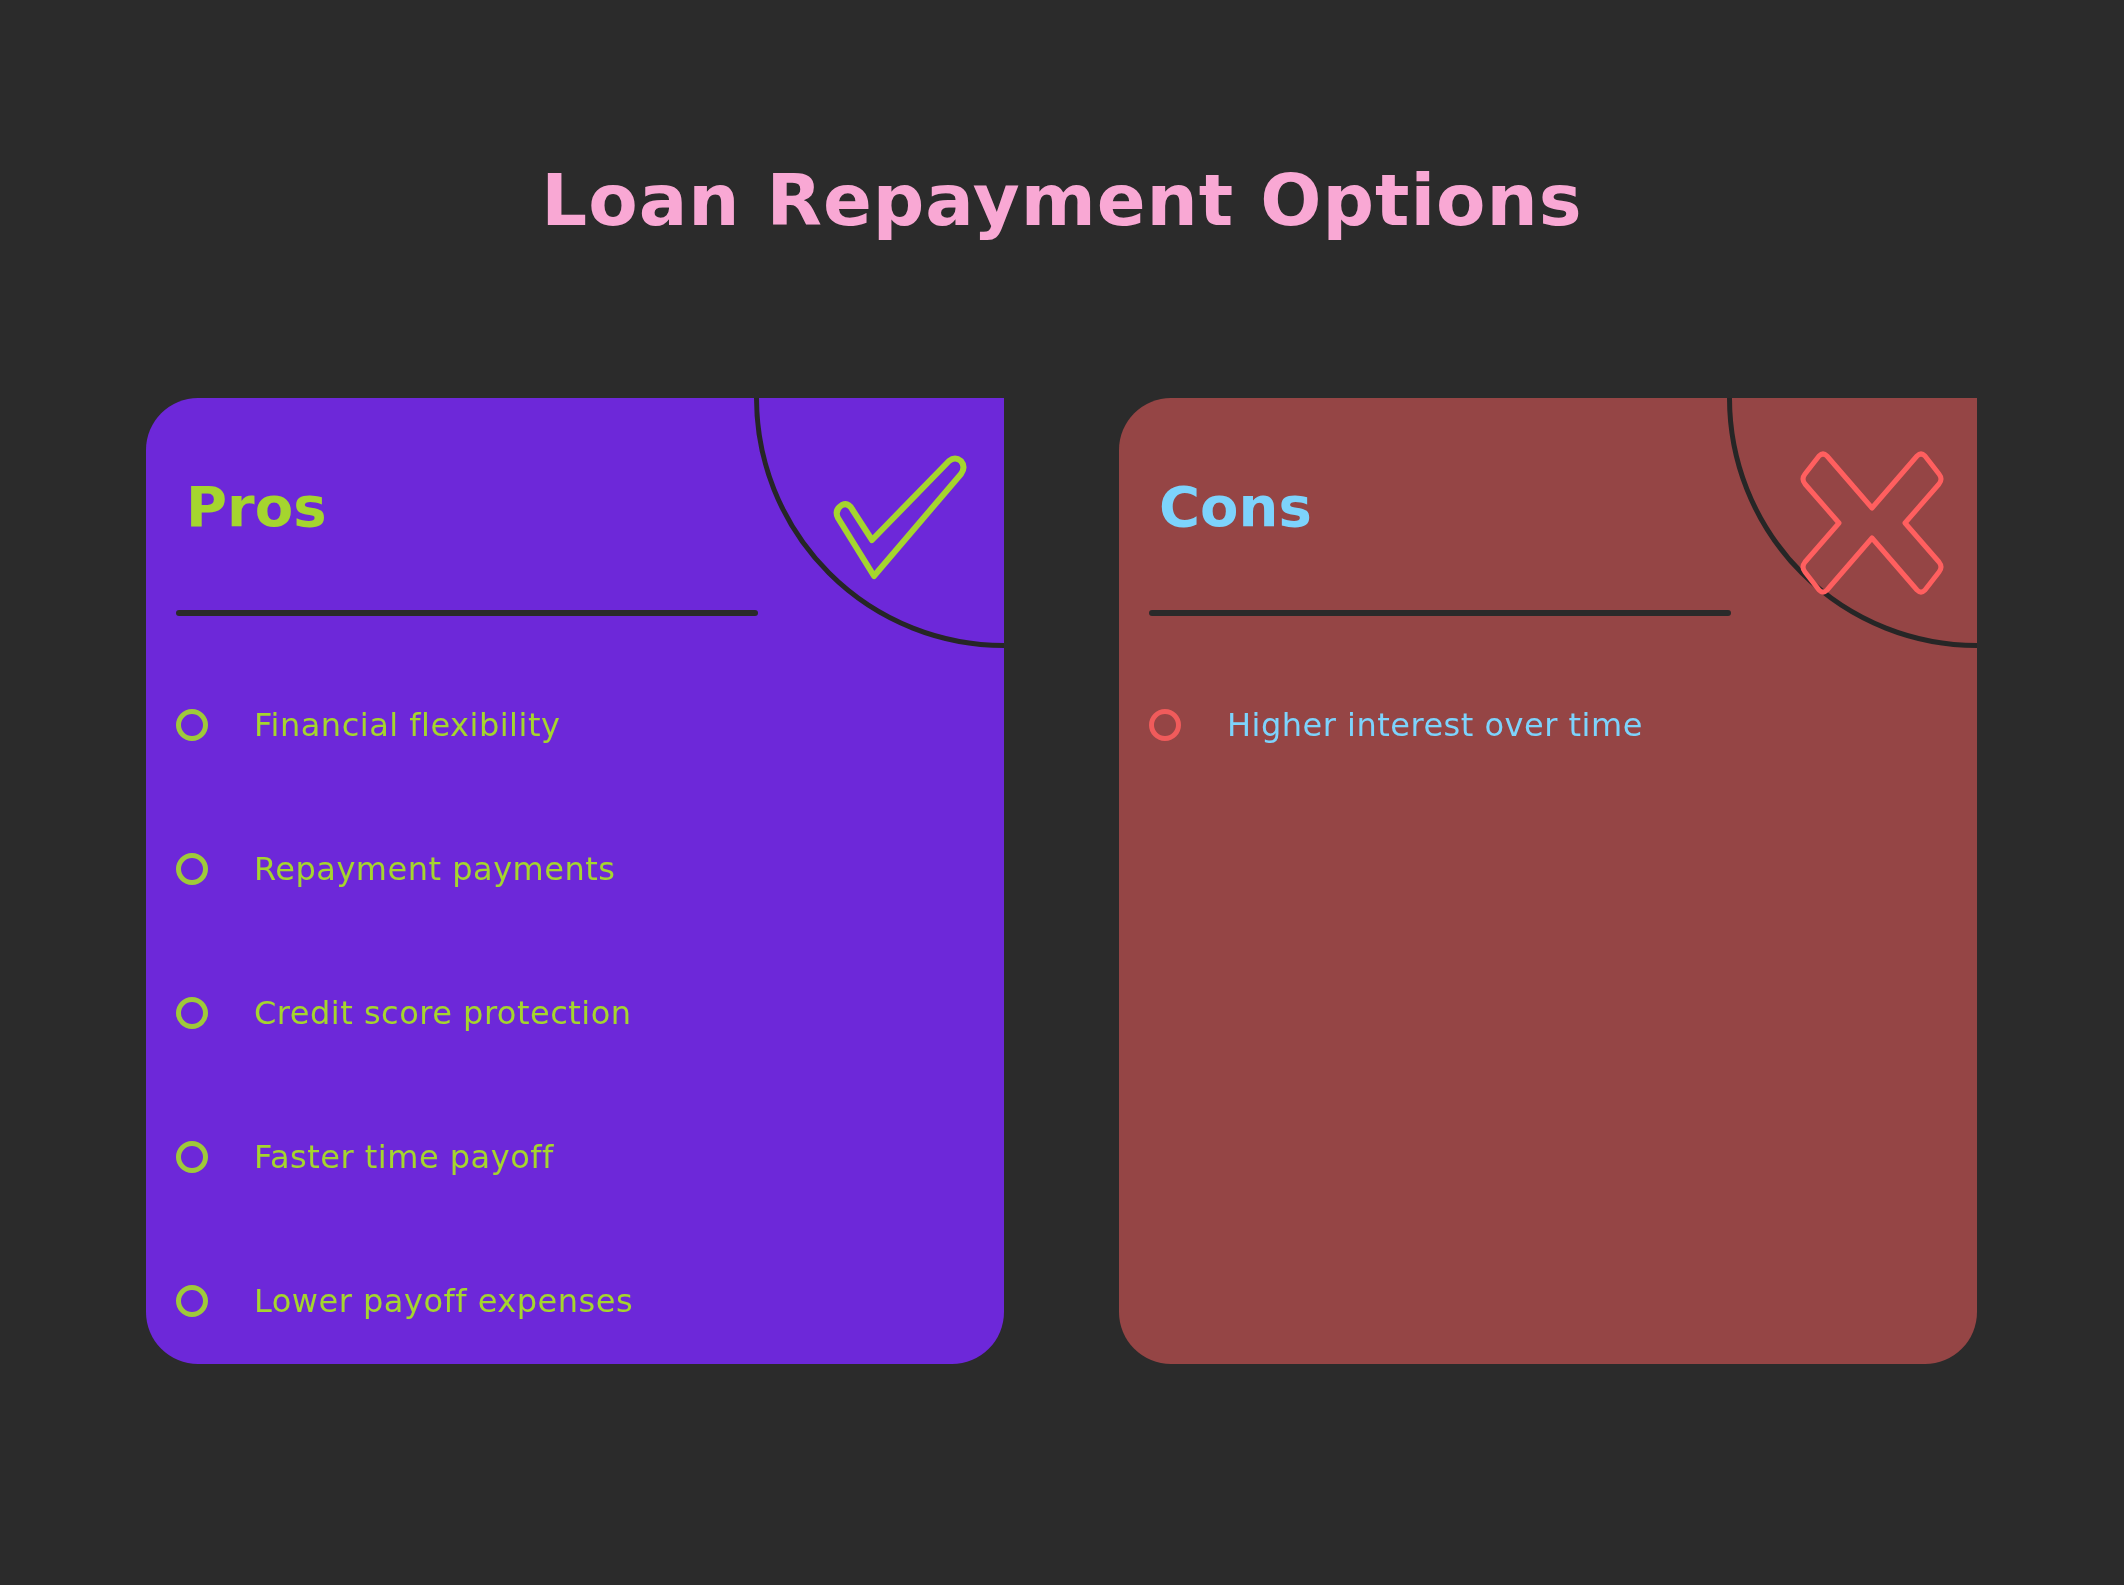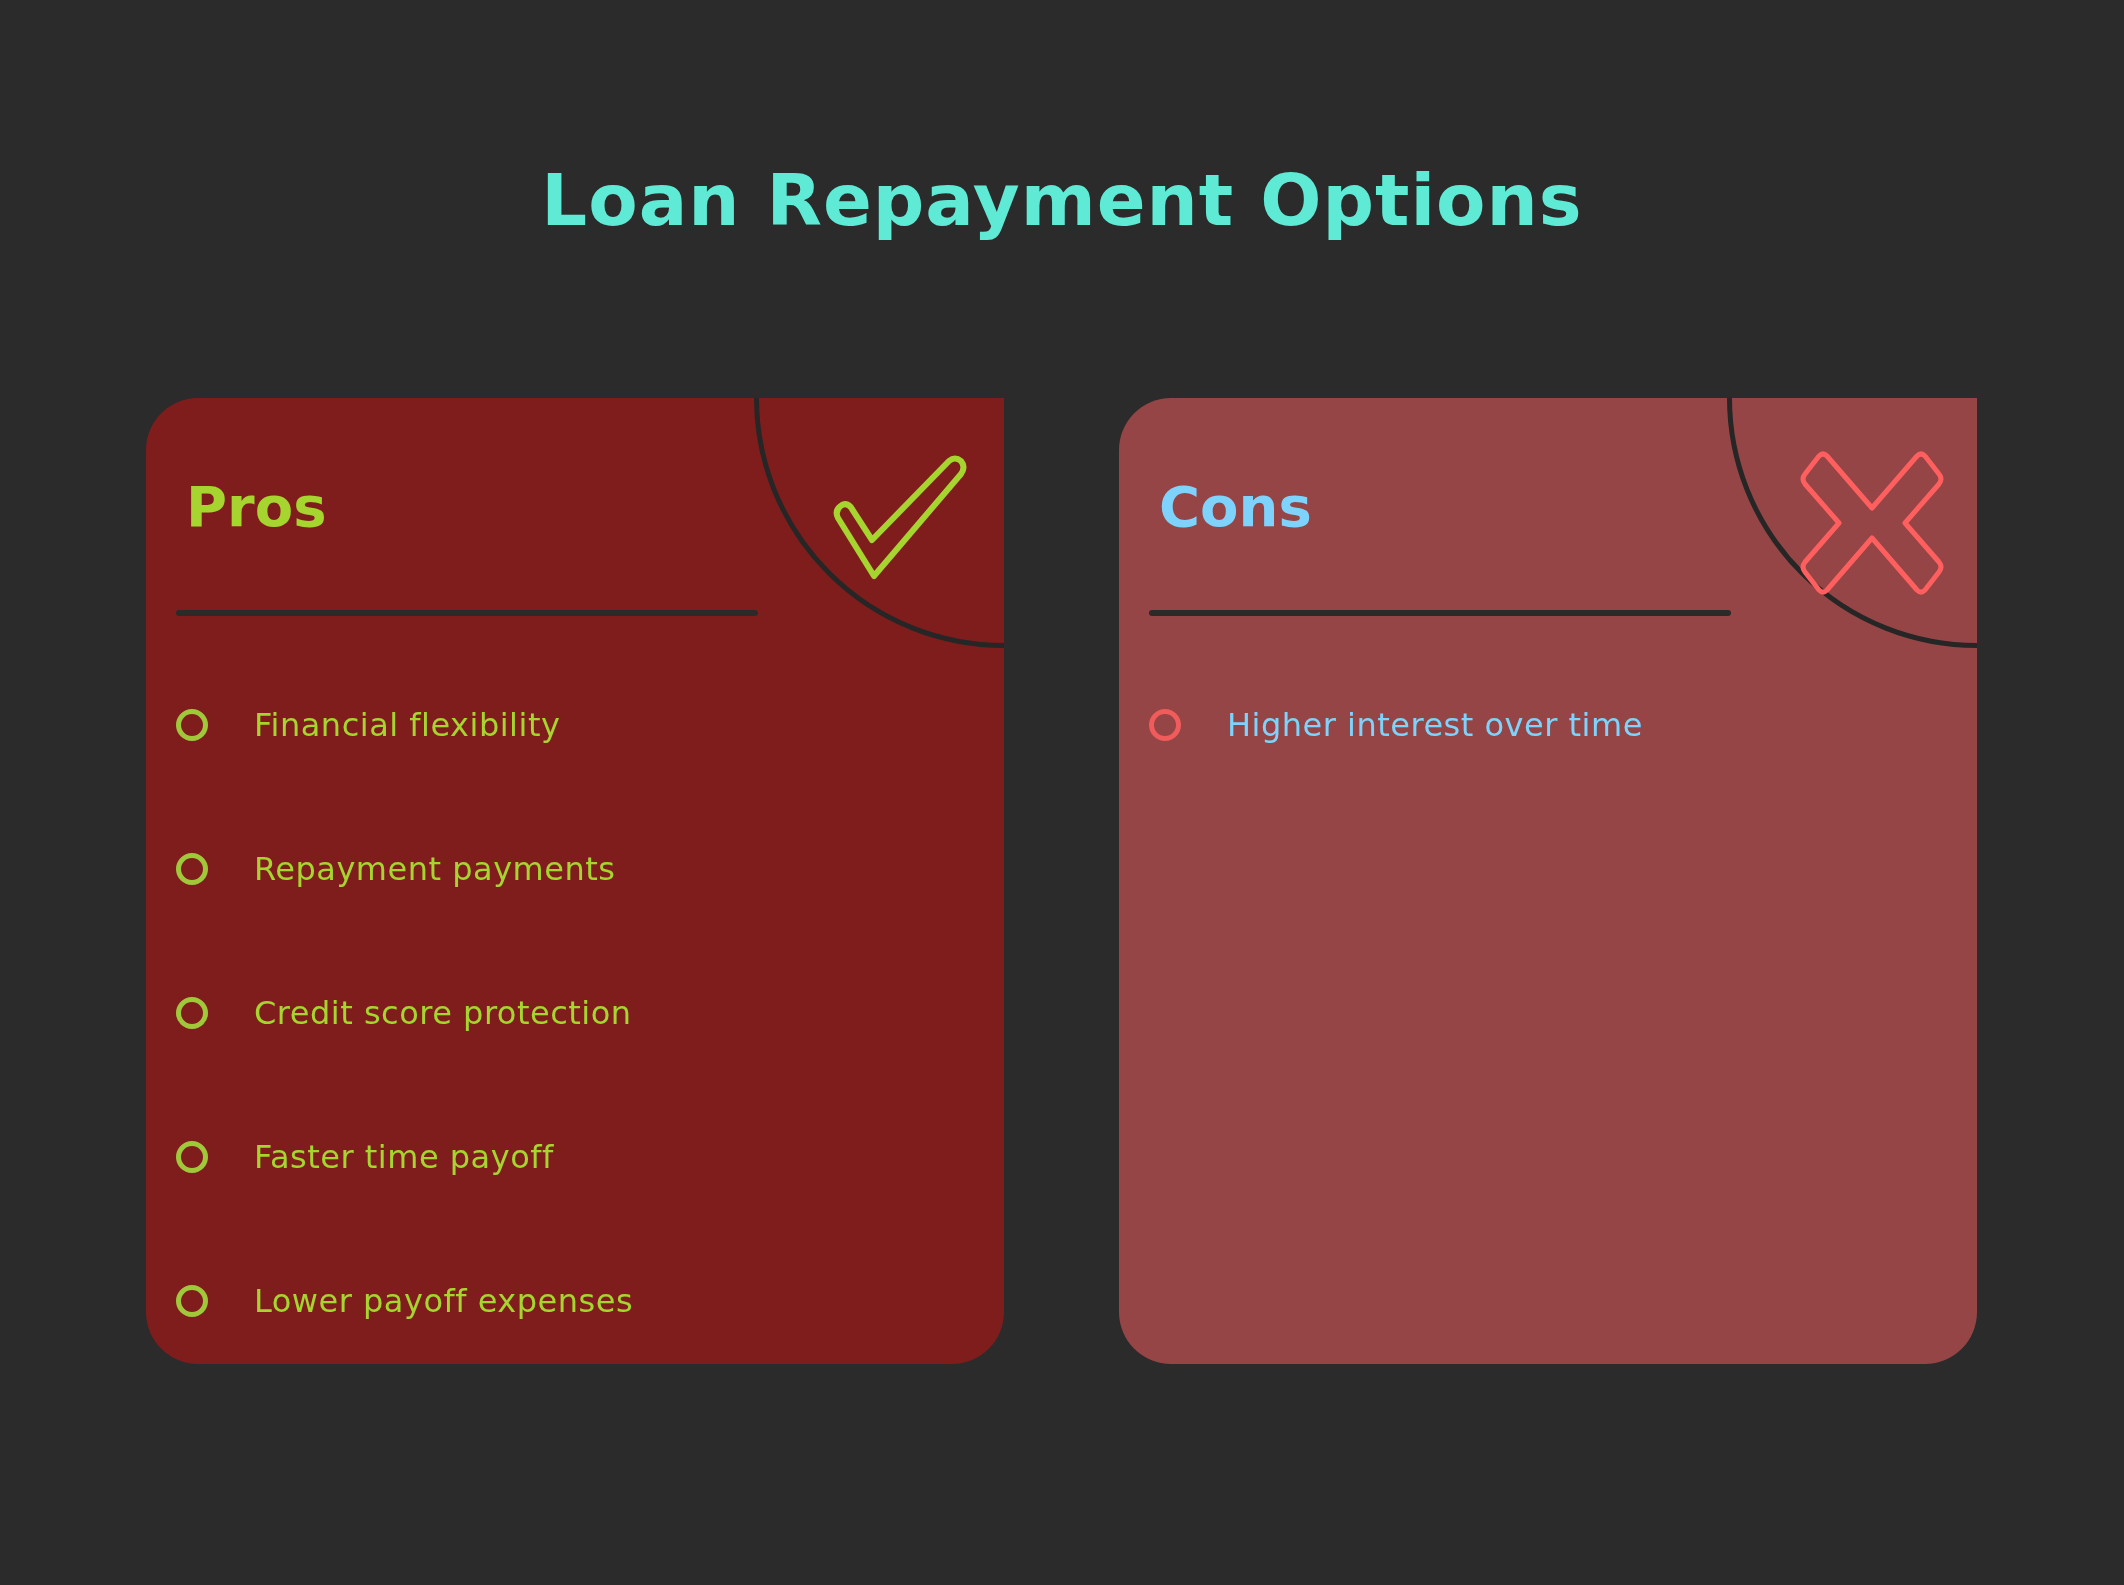--- a/index.html
+++ b/index.html
@@ -1,21 +1,21 @@
 <!DOCTYPE html>
 <html><head>
 <meta charset="utf-8">
 <style>
   html, body { margin:0; padding:0; }
   body { width:2124px; height:1585px; background:#2b2b2b; position:relative; overflow:hidden;
          font-family:"DejaVu Sans", sans-serif; }
-  .title { position:absolute; left:0; width:2124px; top:158px; text-align:center; color:#5eead4;
+  .title { position:absolute; left:0; width:2124px; top:158px; text-align:center; color:#f9a8d4;
            font-size:72px; font-weight:bold; letter-spacing:1px; }
   .card { position:absolute; top:398px; width:858px; height:966px; border-radius:52px 0 52px 52px; overflow:hidden; }
-  .card.pros { left:146px; background:#7f1d1d; }
+  .card.pros { left:146px; background:#6d28d9; }
   .card.cons { left:1119px; background:#954545; }
   .corner { position:absolute; right:-250px; top:-250px; width:500px; height:500px; border-radius:50%;
             border:5px solid #262626; box-sizing:border-box; }
   .corner-icon { position:absolute; right:30px; top:50px; width:150px; height:150px; }
   .card-title { position:absolute; left:40px; top:76px; font-size:56px; font-weight:bold; }
   .divider { position:absolute; left:30px; top:212px; width:582px; height:6px; background:#2a2a2a; border-radius:3px; }
   .items { position:absolute; left:30px; top:255px; }
   .item { display:flex; align-items:center; height:144px; }
   .item .dot { width:32px; height:32px; border-radius:50%; border:5px solid; box-sizing:border-box; margin-right:46px; flex:none;}
   .item .label { font-size:32px; letter-spacing:0.5px;}

